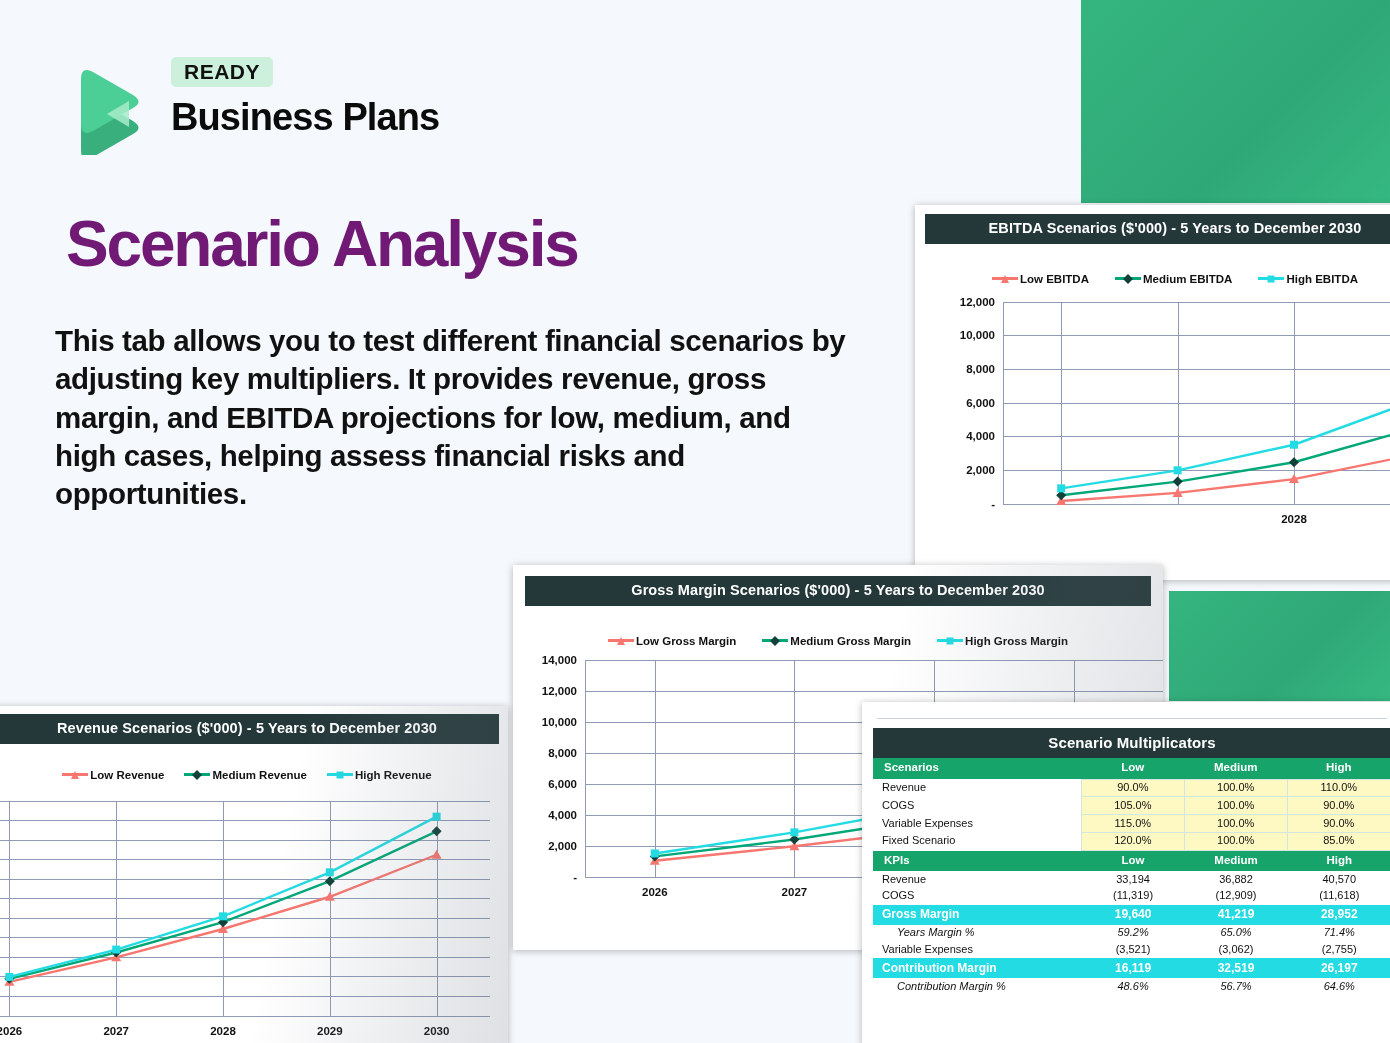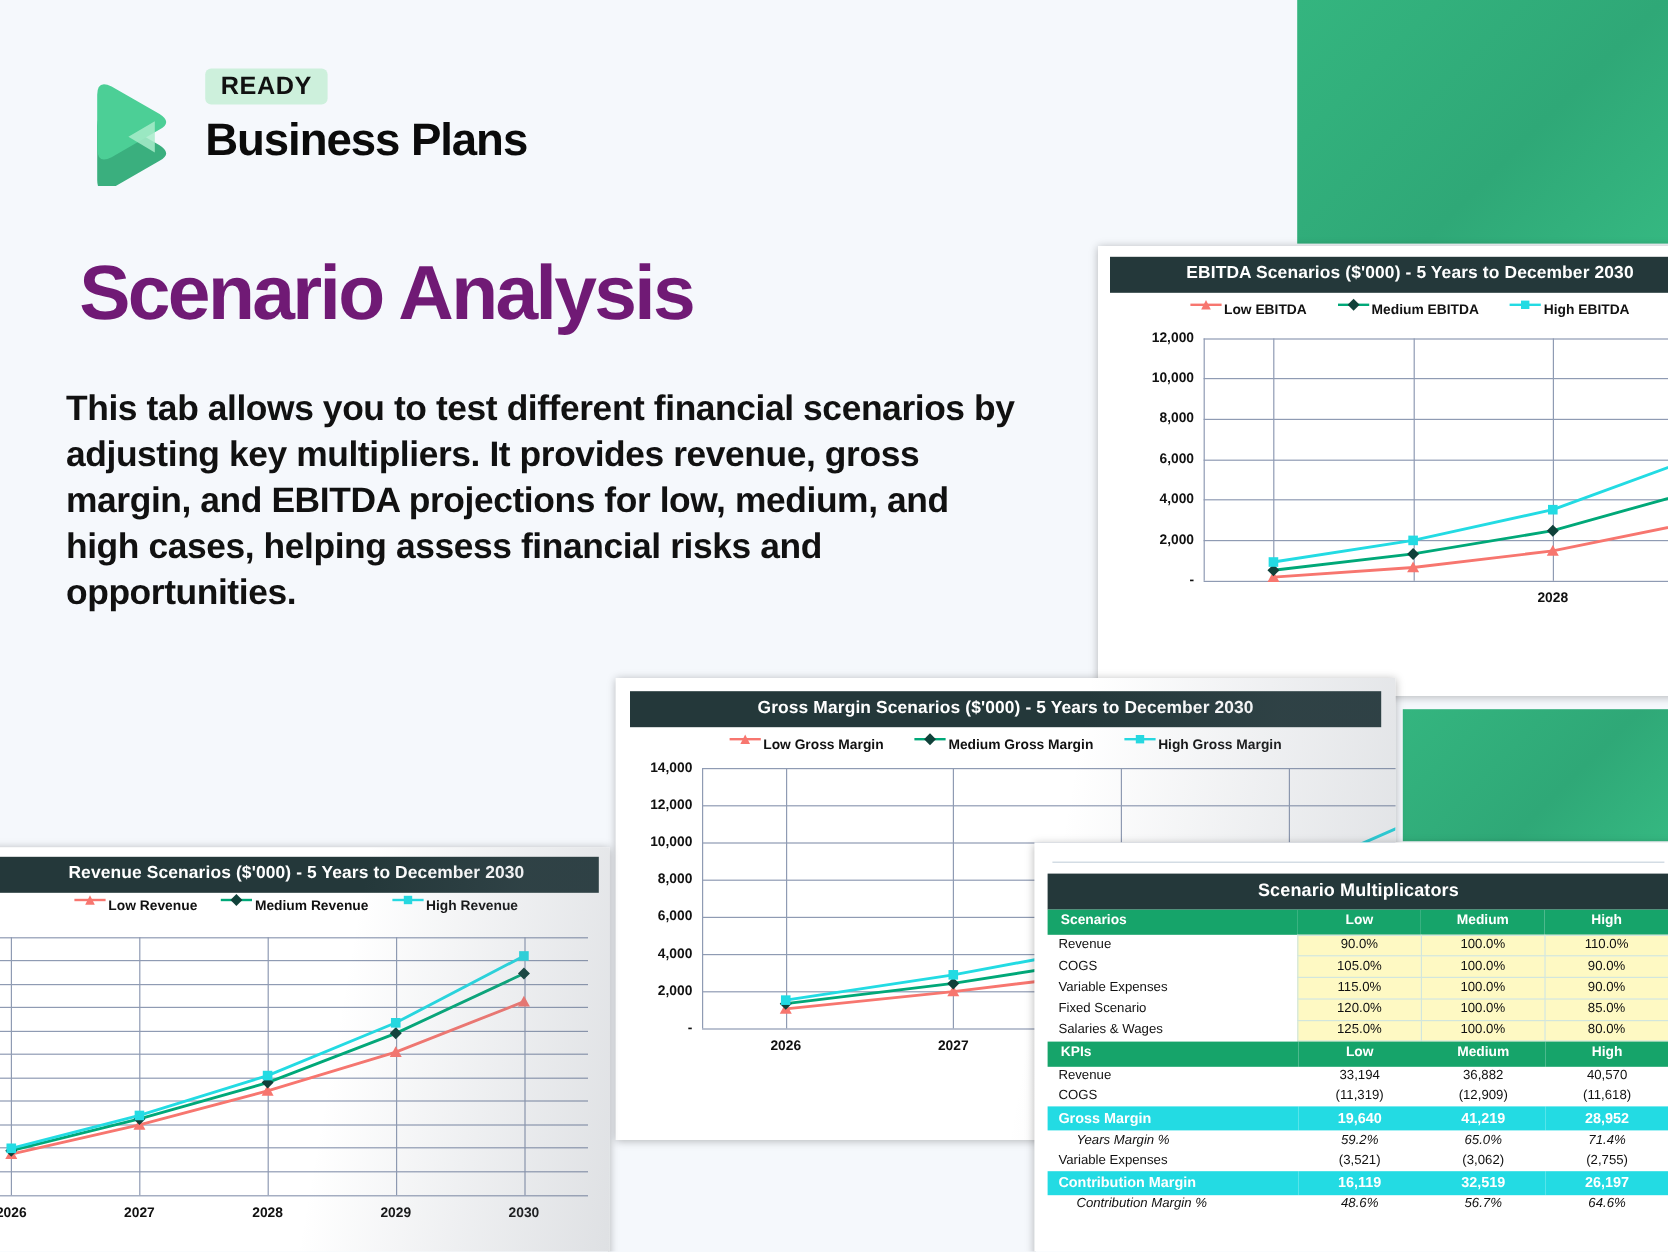--- a/index.html
+++ b/index.html
@@ -41,21 +41,21 @@
 
   
   .panel{position:absolute;background:#fff;box-shadow:0 1px 7px rgba(0,0,0,.28);overflow:hidden;}
   .panel-sheen{position:absolute;inset:0;pointer-events:none;
     background:linear-gradient(100deg,rgba(255,255,255,0) 55%,rgba(120,130,145,.13) 78%,rgba(90,100,115,.20) 100%);}
   .chart-title{
     background:#24383a;color:#fff;font-size:14.5px;font-weight:700;
     text-align:center;line-height:1;padding:7px 0 8px;letter-spacing:.1px;white-space:nowrap;
   }
   .chart-legend{display:flex;justify-content:center;gap:26px;align-items:center;padding:9px 0 3px;}
-  .lg{display:flex;gap:2px;font-size:11.5px;font-weight:700;color:#111;white-space:nowrap;}
+  .lg{display:flex;align-items:center;gap:2px;font-size:11.5px;font-weight:700;color:#111;white-space:nowrap;margin-top:20px;}
   .lg .lgline{display:inline-block;width:26px;height:2.5px;position:relative;}
   .lg .lgmk{position:absolute;left:50%;top:50%;transform:translate(-50%,-50%);width:7px;height:7px;}
   .mk-tri{width:0!important;height:0!important;border-left:4.5px solid transparent;border-right:4.5px solid transparent;}
   .mk-dia{transform:translate(-50%,-50%) rotate(45deg)!important;}
   .plot{position:relative;}
   .ylab{position:absolute;right:0;transform:translateY(-50%);font-size:11.5px;font-weight:700;color:#111;text-align:right;white-space:nowrap;}
   .xlab{position:absolute;transform:translateX(-50%);font-size:11.5px;font-weight:700;color:#111;}
   .grid-h{position:absolute;left:0;right:0;height:1px;background:#8f9bb3;}
   .grid-v{position:absolute;top:0;bottom:0;width:1px;background:#8f9bb3;}
 
@@ -349,26 +349,20 @@
             <td class="v">115.0%</td>
             <td class="v">100.0%</td>
             <td class="v">90.0%</td>
           </tr>
           <tr>
             <td class="k">Fixed Scenario</td>
             <td class="v">120.0%</td>
             <td class="v">100.0%</td>
             <td class="v">85.0%</td>
           </tr>
-          <tr>
-            <td class="k">Salaries &amp; Wages</td>
-            <td class="v">125.0%</td>
-            <td class="v">100.0%</td>
-            <td class="v">80.0%</td>
-          </tr>
         </tbody>
     </table>
 
     <table class="sc out">
       <thead>
           <tr>
         <th class="k" style="width:39%">KPIs</th>
         <th style="width:20.3%">Low</th>
         <th style="width:20.3%">Medium</th>
         <th style="width:20.4%">High</th>

